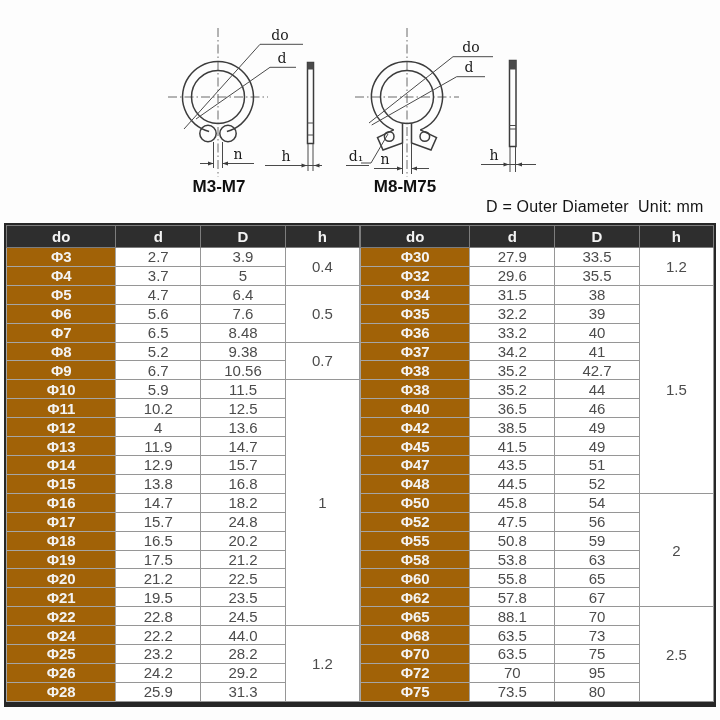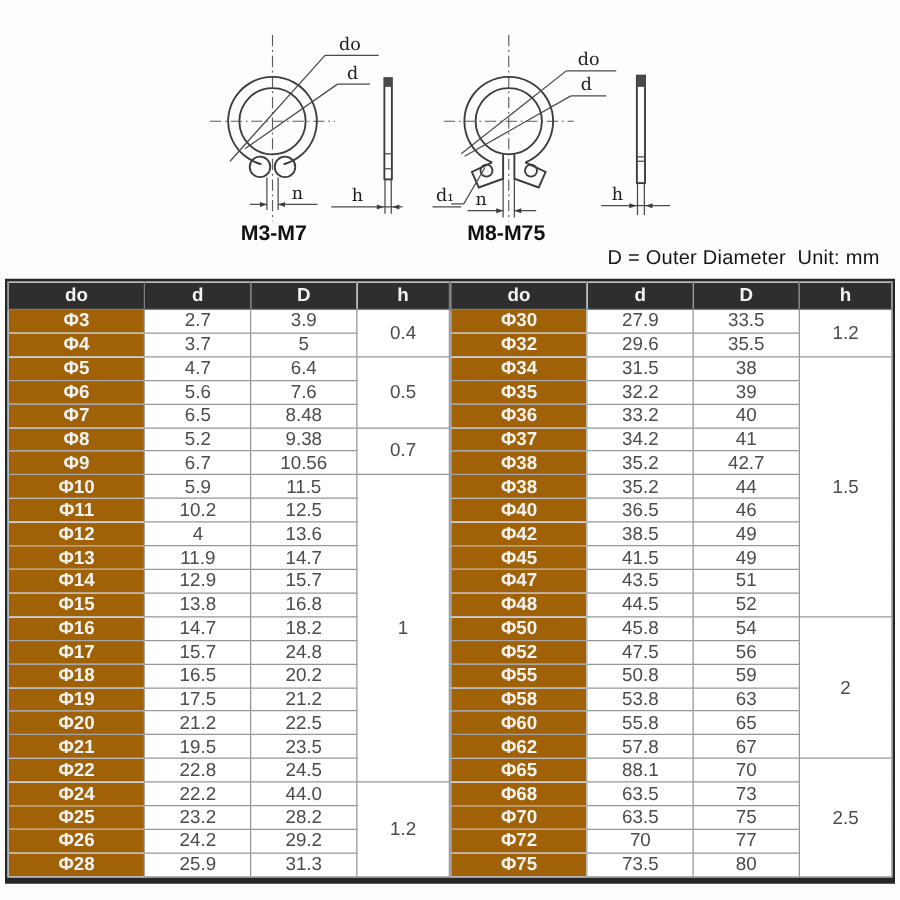--- a/index.html
+++ b/index.html
@@ -434,21 +434,21 @@
             <td class="val">73</td>
           </tr>
           <tr>
             <td class="do">Φ70</td>
             <td class="val">63.5</td>
             <td class="val">75</td>
           </tr>
           <tr>
             <td class="do">Φ72</td>
             <td class="val">70</td>
-            <td class="val">77</td>
+            <td class="val">95</td>
           </tr>
           <tr>
             <td class="do">Φ75</td>
             <td class="val">73.5</td>
             <td class="val">80</td>
           </tr>
         </tbody>
     </table>
   </div>
 </div>

